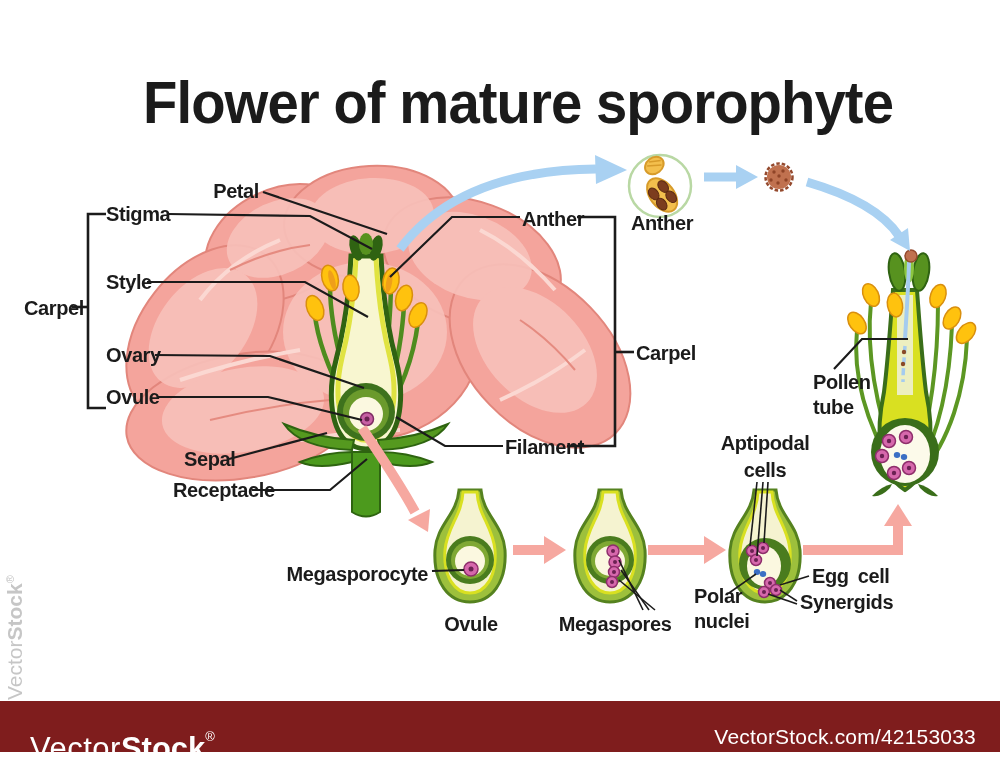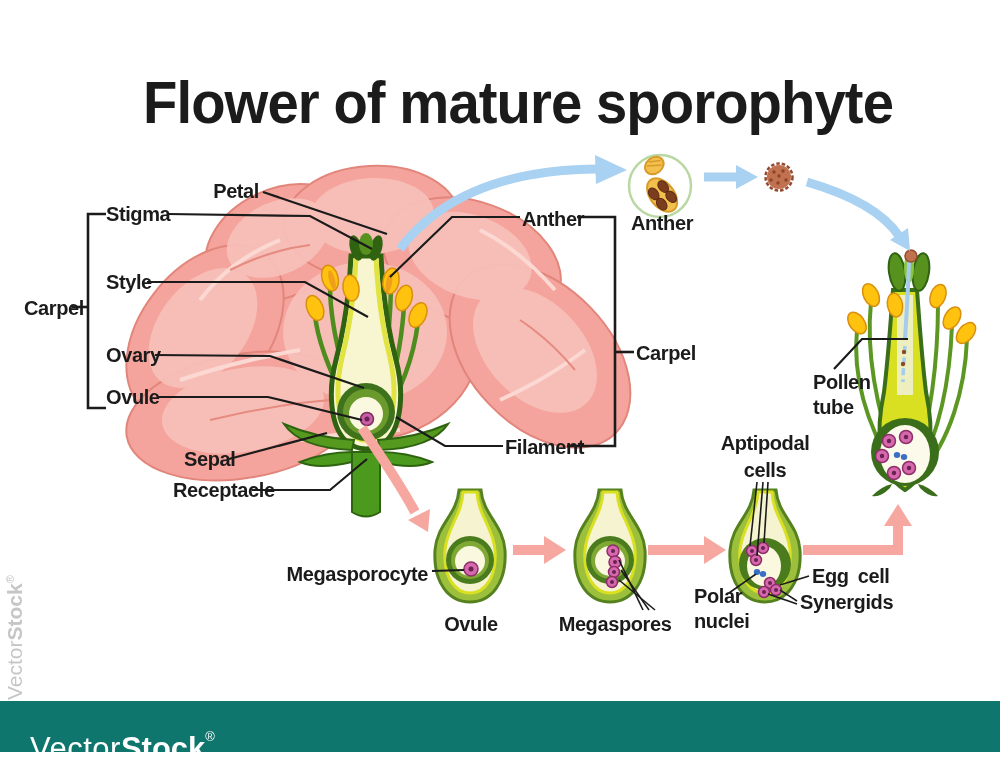--- a/index.html
+++ b/index.html
@@ -4,21 +4,21 @@
 <style>
   html,body{margin:0;padding:0;background:#ffffff;}
   body{width:1000px;height:780px;position:relative;overflow:hidden;
        font-family:"Liberation Sans",sans-serif;}
   #diagram{position:absolute;top:0;left:0;}
   .ttl{font-family:"Liberation Sans",sans-serif;font-weight:bold;fill:#1b1b1b;letter-spacing:-1px;}
   .lbl{font-family:"Liberation Sans",sans-serif;font-weight:bold;font-size:20px;fill:#1b1b1b;letter-spacing:-0.4px;}
   .ln{stroke:#1b1b1b;stroke-width:2.2;fill:none;}
   .br{stroke:#1b1b1b;stroke-width:2.6;fill:none;}
   .thin{stroke:#1b1b1b;stroke-width:1.6;fill:none;}
-  #bottom-bar{position:absolute;left:0;top:701px;width:1000px;height:51px;background:#0f766e;text-decoration:underline;}
+  #bottom-bar{position:absolute;left:0;top:701px;width:1000px;height:51px;background:#7f1d1d;text-decoration:underline;}
   #brand{position:absolute;left:30px;top:0;height:71px;line-height:71px;color:#ffffff;font-size:31px;}
   #brand .v{font-weight:normal;letter-spacing:0.5px;}
   #brand .s{font-weight:bold;}
   #brand .r{font-size:13px;vertical-align:18px;font-weight:normal;}
   #bar-url{position:absolute;right:24px;top:0;height:71px;line-height:71px;color:#ffffff;font-size:21px;letter-spacing:0.2px;}
   #side-mark{position:absolute;left:3px;top:700px;transform:rotate(-90deg);transform-origin:0 0;
              width:345px;color:#c6c6c6;font-size:21px;white-space:nowrap;}
   #side-mark .v{font-weight:normal;}
   #side-mark .s{font-weight:bold;}
   #side-mark .r{font-size:11px;vertical-align:8px;}
@@ -304,13 +304,14 @@
   <text class="lbl" x="812" y="583" style="word-spacing:4px">Egg cell</text>
   <text class="lbl" x="800" y="609">Synergids</text>
   <text class="lbl" x="694" y="603">Polar</text>
   <text class="lbl" x="694" y="628">nuclei</text>
 </svg>
 
 <div id="side-mark"><span class="v">Vector</span><span class="s">Stock</span><span class="r">®</span></div>
 
 <div id="bottom-bar">
   <div id="brand"><span class="v">Vector</span><span class="s">Stock</span><span class="r">®</span></div>
+  <div id="bar-url">VectorStock.com/42153033</div>
 </div>
 
 </body></html>

